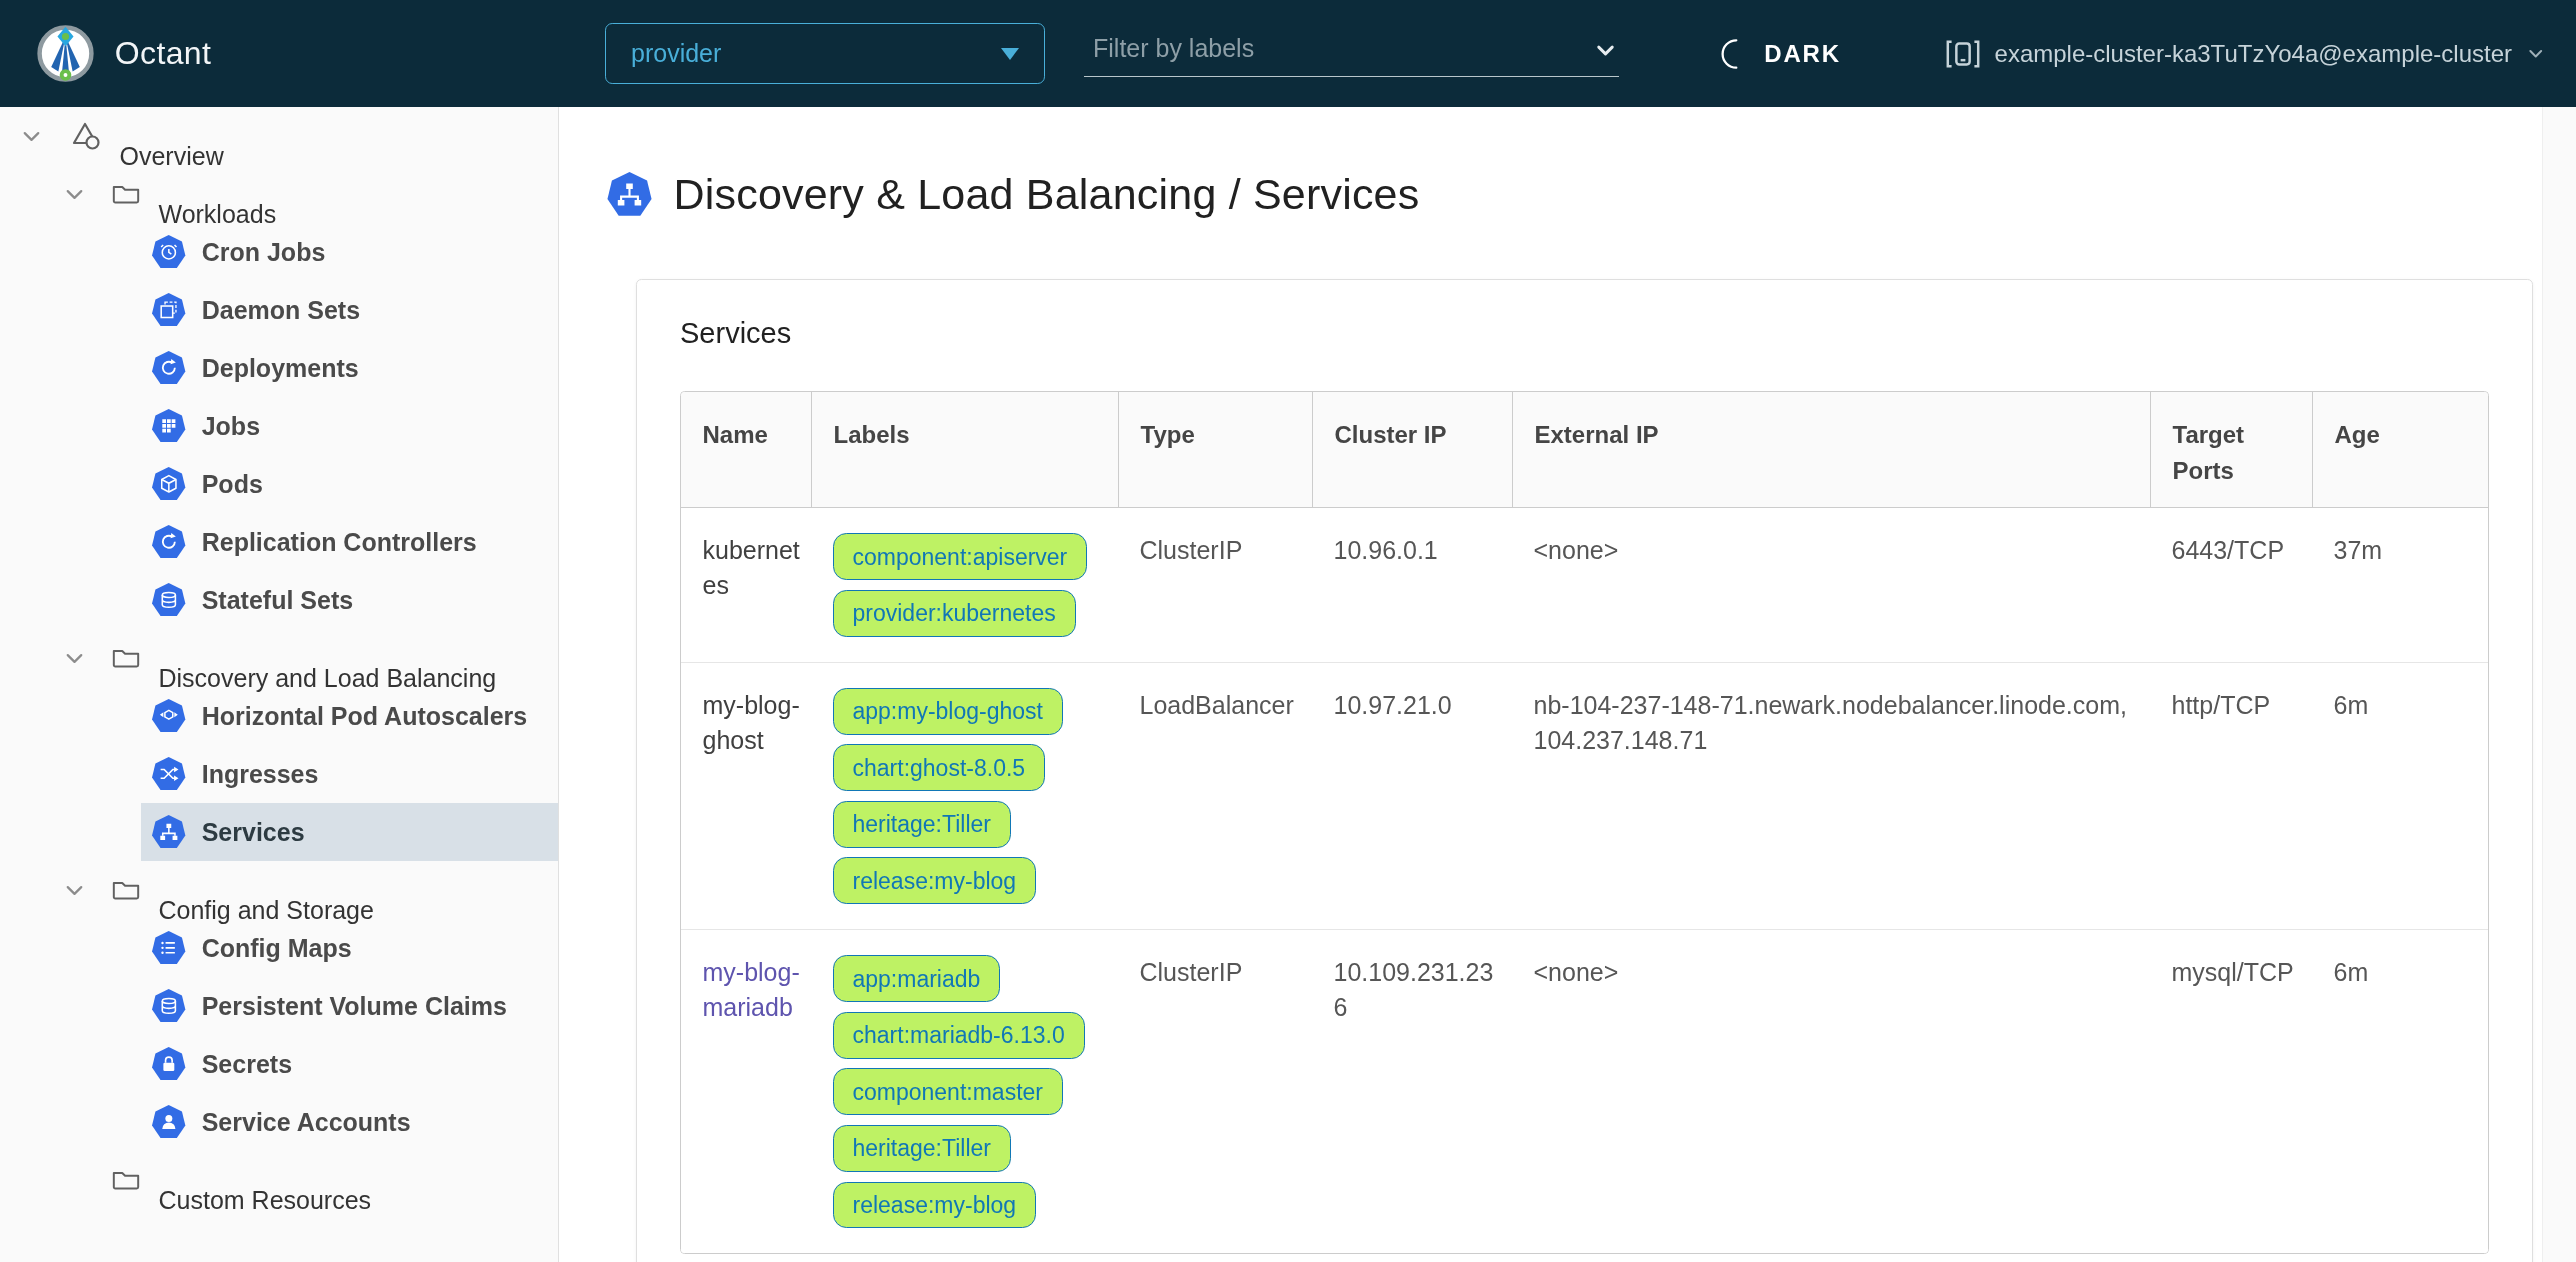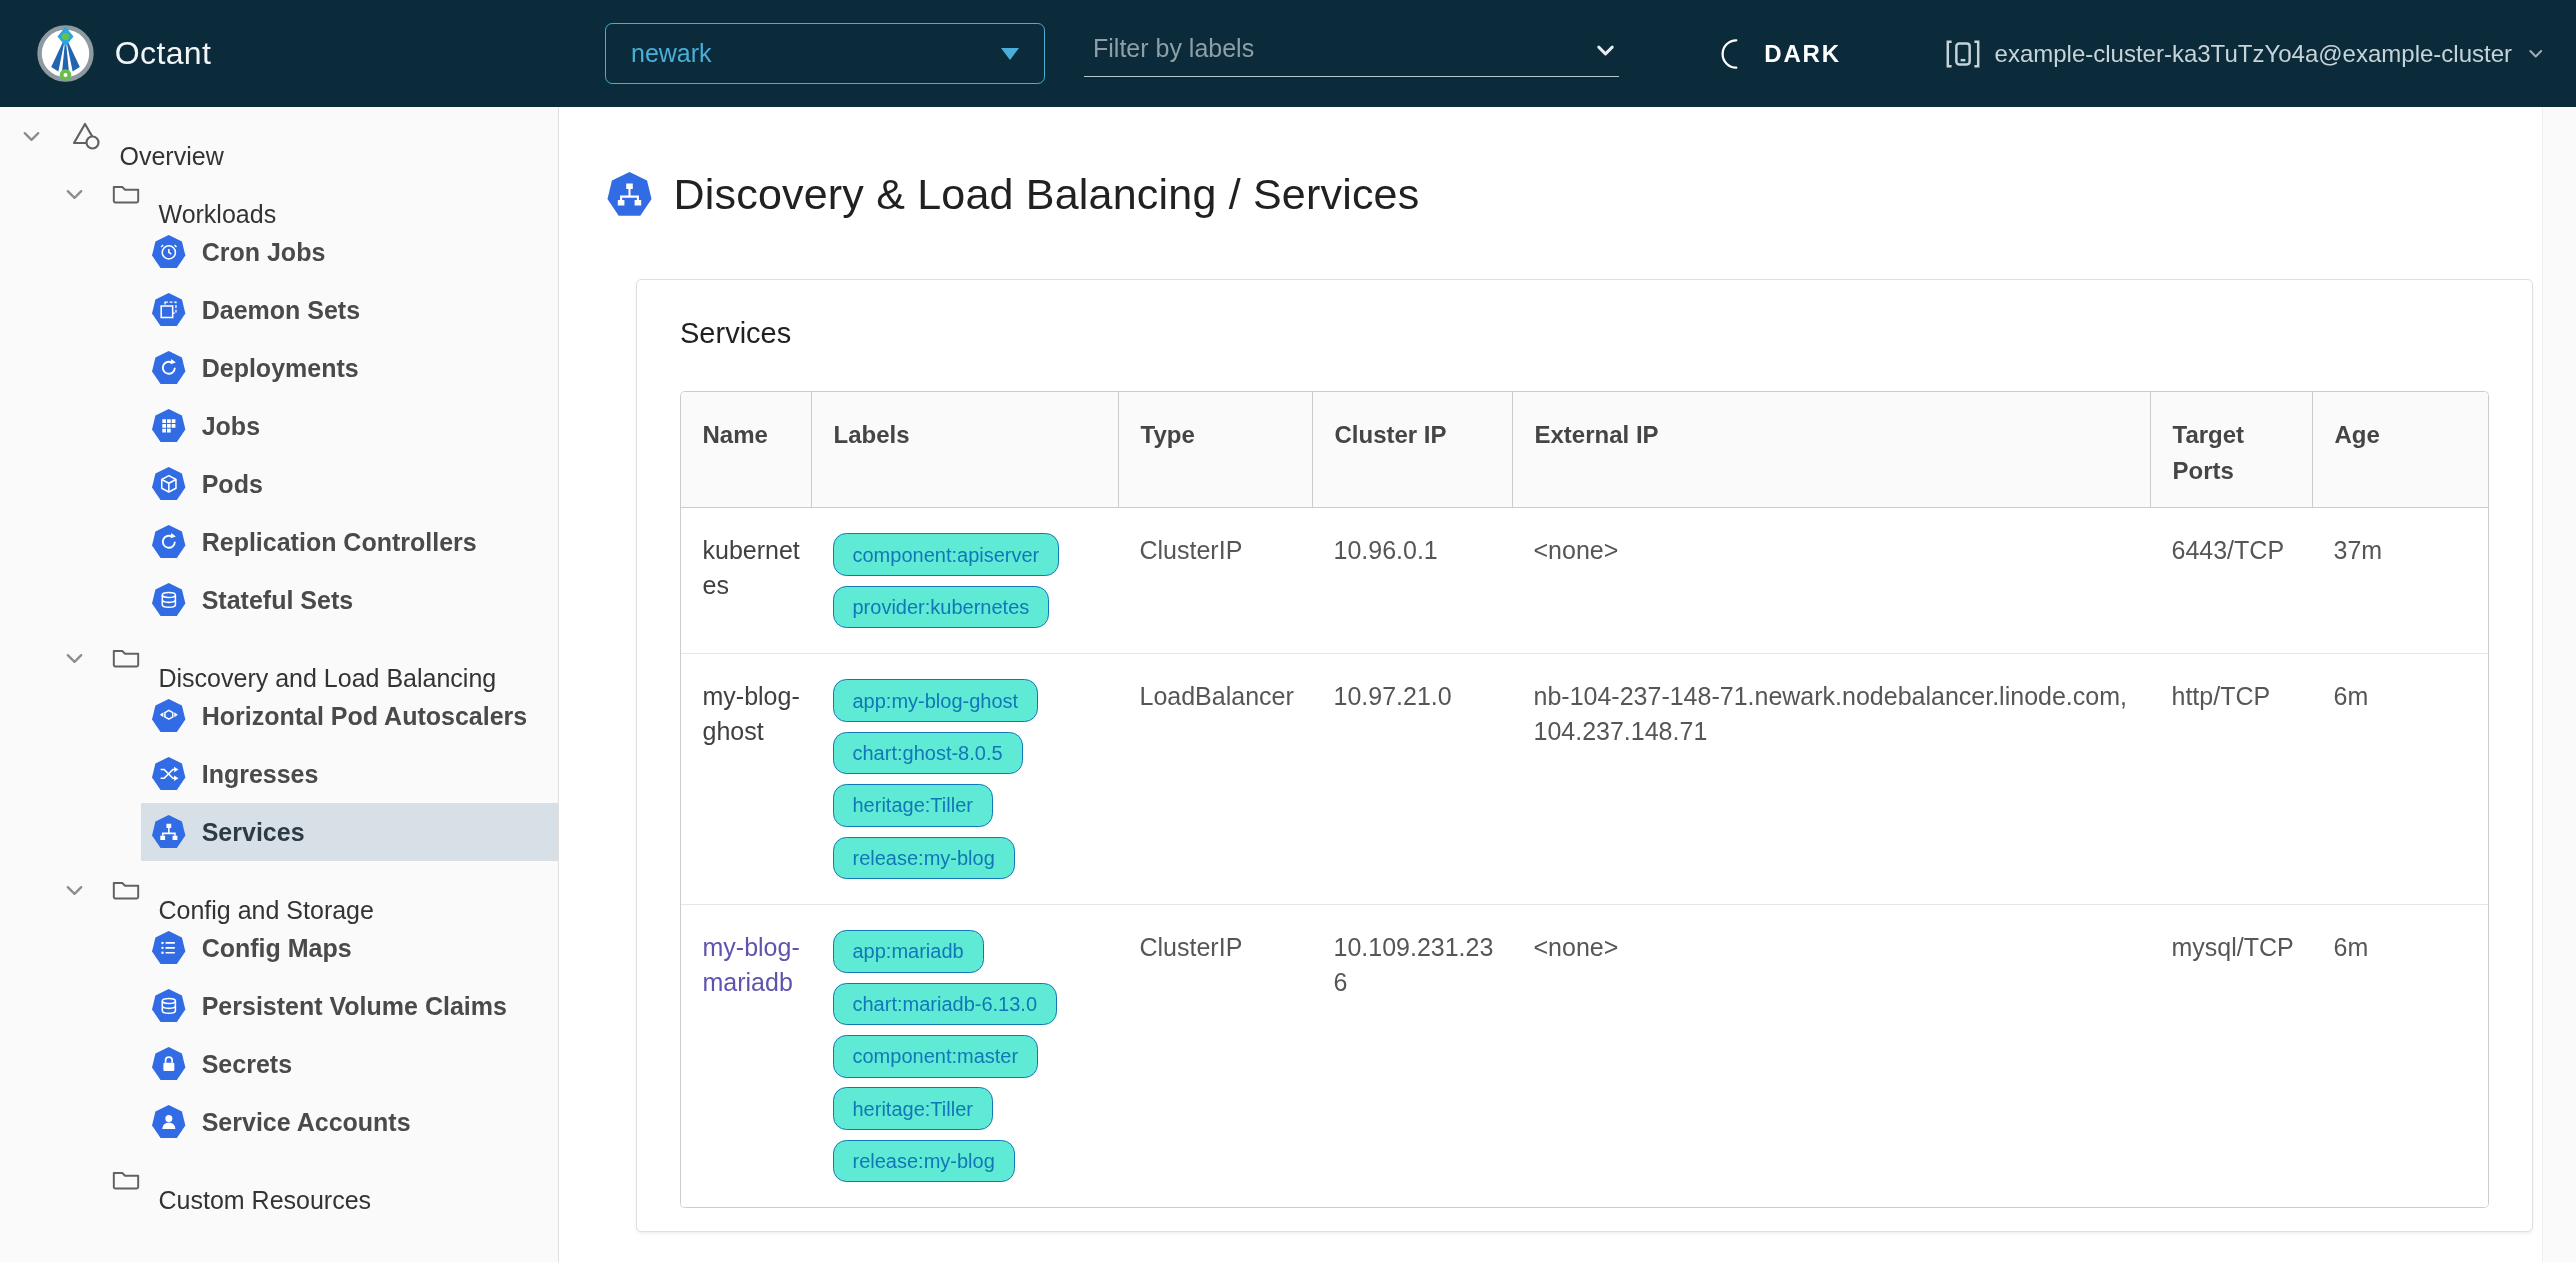--- a/index.html
+++ b/index.html
@@ -62,21 +62,21 @@
   .dg-header { background:#fafafa; border-bottom:0.9px solid #ccc; }
   .dg-header .th { padding:25px 21.5px 18px 21.5px; font-size:24px; font-weight:700; color:#454545; line-height:1.5; }
   .dg-header .th + .th { border-left:0.9px solid #ccc; }
   .dg-row { background:#fff; }
   .dg-row + .dg-row { border-top:0.9px solid #e6e6e6; }
   .dg-row .td { padding:25px 9px 25px 21.5px; font-size:25px; color:#565656; line-height:1.4; overflow-wrap:break-word; }
   .res-link { font-size:25px; color:#404040; text-decoration:none; cursor:pointer; }
   .res-link.visited { color:#5e54ae; }
   .badge-stack { display:flex; flex-direction:column; align-items:flex-start; gap:9.8px; }
   .badge { border:1.8px solid #1177b6; color:#1177b6; border-radius:13.4px; padding:6.3px 19px;
-           font-size:20px; white-space:nowrap; cursor:pointer; background:#5eead4; }
+           font-size:23px; white-space:nowrap; cursor:pointer; background:#bef264; }
 </style>
 </head>
 <body>
 
 <div id="app">
 
   <div class="topbar">
     <div class="logo-group">
       <svg width="59" height="59" viewBox="0 0 66 66">
         <circle cx="33" cy="33" r="29" fill="#fff" stroke="#8e9aa0" stroke-width="5"></circle>
@@ -85,21 +85,21 @@
         <path d="M33 14 L49 48 L41 53 Z" fill="#2264b0"></path>
         <polygon points="33,3 42,14 33,25 24,14" fill="#29a8e0"></polygon>
         <circle cx="33" cy="14" r="4" fill="#6abf4b"></circle>
         <circle cx="33" cy="57" r="6.5" fill="#6abf4b"></circle>
         <circle cx="33" cy="57" r="2.2" fill="#fff"></circle>
       </svg>
       <span class="app-title">Octant</span>
     </div>
 
     <div class="ns-select">
-      <span class="val">newark</span>
+      <span class="val">provider</span>
       <span class="caret-down"></span>
     </div>
 
     <div class="filter-box">
       <input value="" placeholder="Filter by labels" style="">
       <svg width="27" height="27" viewBox="0 0 24 24">
         <polyline points="6,9 12,15 18,9" fill="none" stroke="#e7edf0" stroke-width="2.6" stroke-linecap="round" stroke-linejoin="round"></polyline>
       </svg>
     </div>
 

